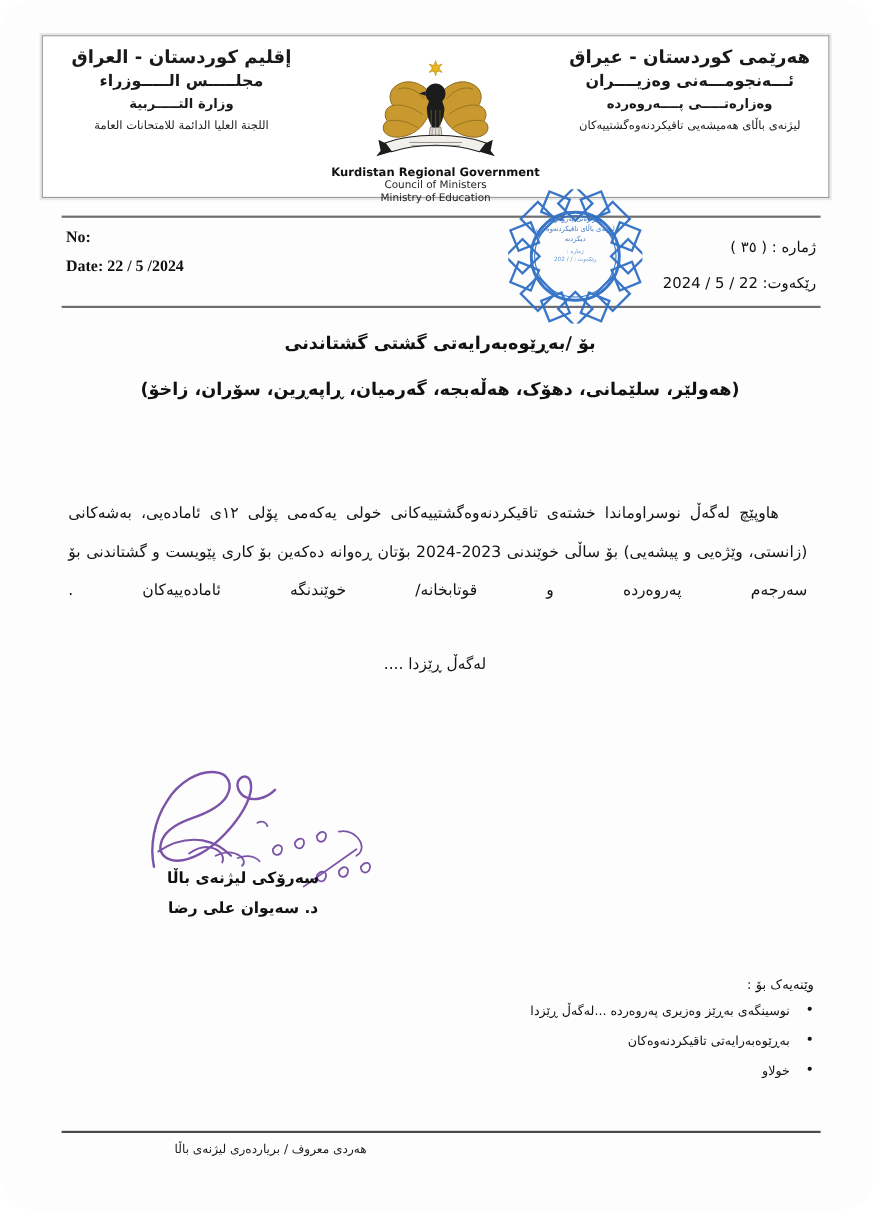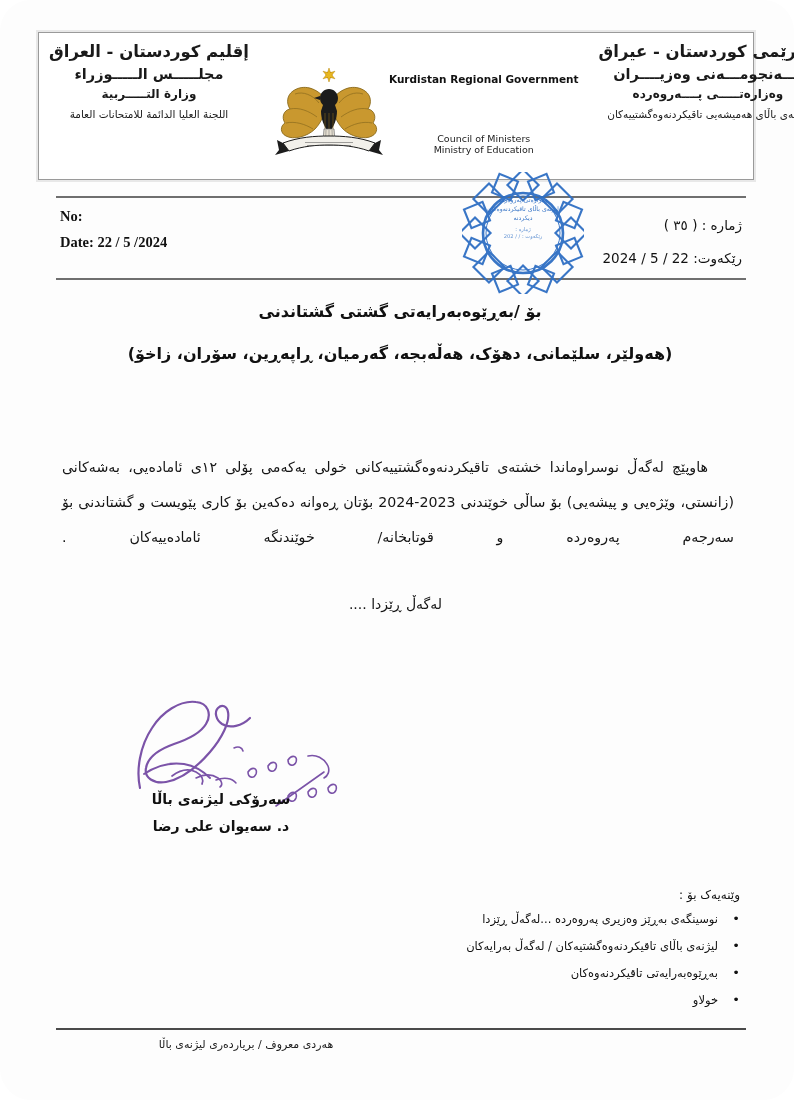--- a/index.html
+++ b/index.html
@@ -40,21 +40,21 @@
   }
 
   .lh-col {
     flex: 1 1 0;
     padding: 8px 10px 4px 10px;
     box-sizing: border-box;
   }
   .lh-col.center {
     flex: 0 0 210px;
     display: flex;
-    flex-direction: row;
+    flex-direction: column;
     align-items: center;
     justify-content: flex-start;
     padding-top: 19px;
   }
 
   .lh-line {
     text-align: center;
     white-space: nowrap;
     line-height: 1.28;
   }
@@ -90,21 +90,21 @@
     height: 96px;
     position: relative;
     margin-top: 2px;
   }
   .emblem-en {
     text-align: center;
     line-height: 1.18;
     margin-top: 1px;
   }
   .emblem-en .en1 { font-size: 10.5px; font-weight: bold; color: #111; white-space: nowrap; }
-  .emblem-en .en2 { font-size: 9.5px;  color: #222; margin-top: 48px; }
+  .emblem-en .en2 { font-size: 9.5px;  color: #222; }
   .emblem-en .en3 { font-size: 9.5px;  color: #222; }
 
   
   .meta-row {
     position: absolute;
     left: 38px;
     top: 196px;
     width: 716px;
     height: 82px;
   }
@@ -497,21 +497,20 @@
     <div class="sig-names">
       <div class="sname">سەرۆکی لیژنەی باڵا</div>
       <div class="sname">د. سەیوان علی رضا</div>
     </div>
   </div>
 
   <div class="cc-block">
     <div class="cc-heading">وێنەیەک بۆ :</div>
     <ul class="cc-list">
       <li>نوسینگەی بەڕێز وەزیری پەروەردە ...لەگەڵ ڕێزدا</li>
-      <li>لیژنەی باڵای تاقیکردنەوەگشتیەکان / لەگەڵ بەرایەکان</li>
       <li>بەڕێوەبەرایەتی تاقیکردنەوەکان</li>
       <li>خولاو</li>
     </ul>
   </div>
 
   <div class="footer">
     <div class="footer-rule"></div>
     <div class="footer-text">هەردی معروف / بریاردەری لیژنەی باڵا</div>
   </div>
 

